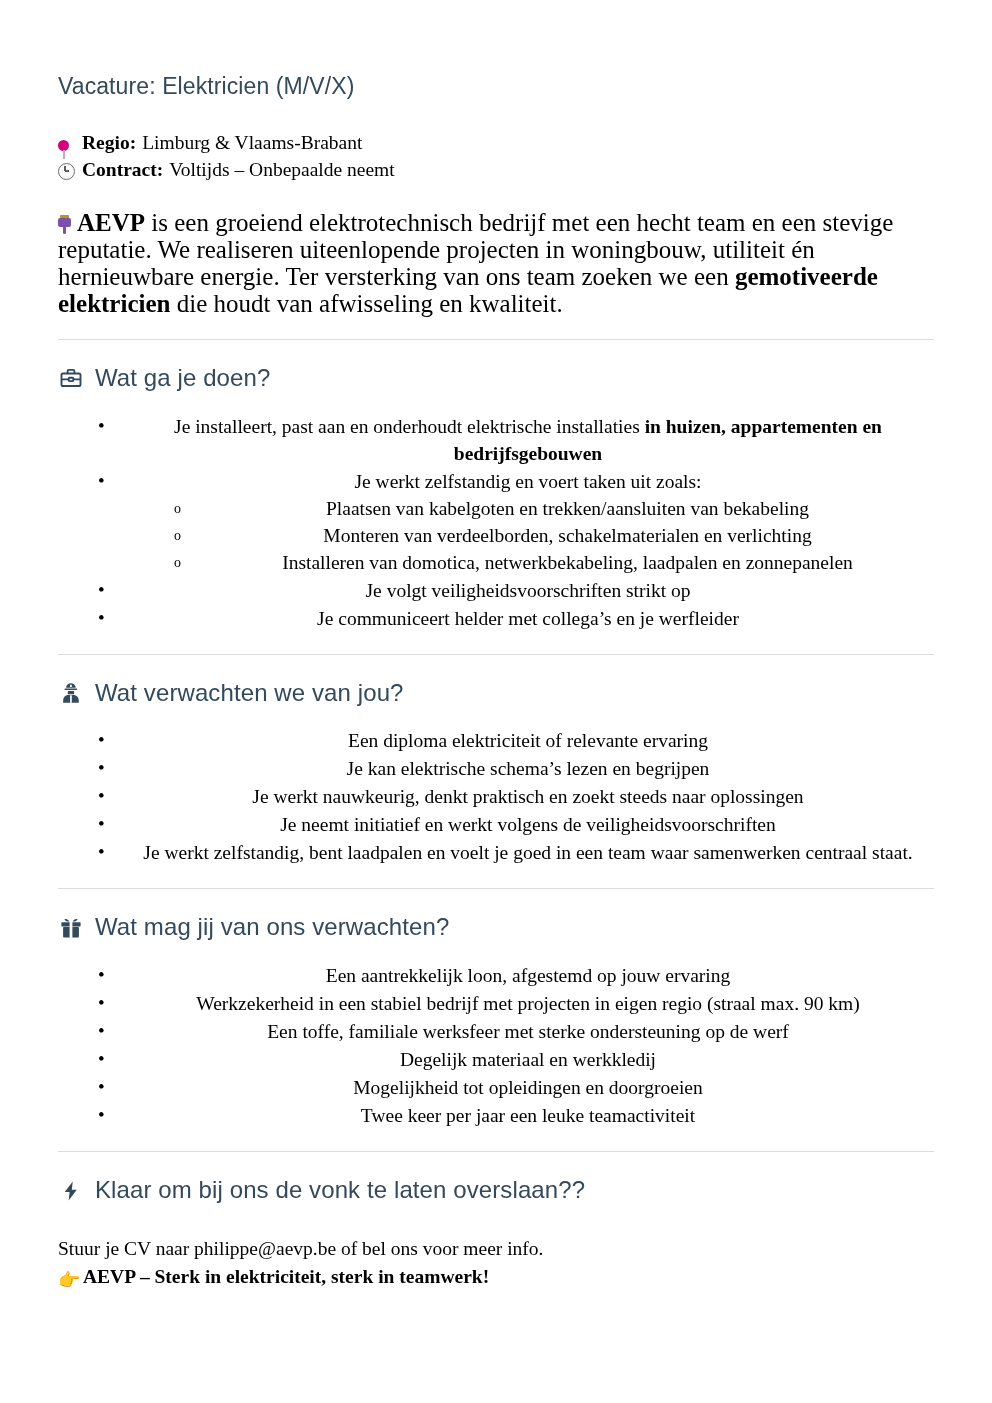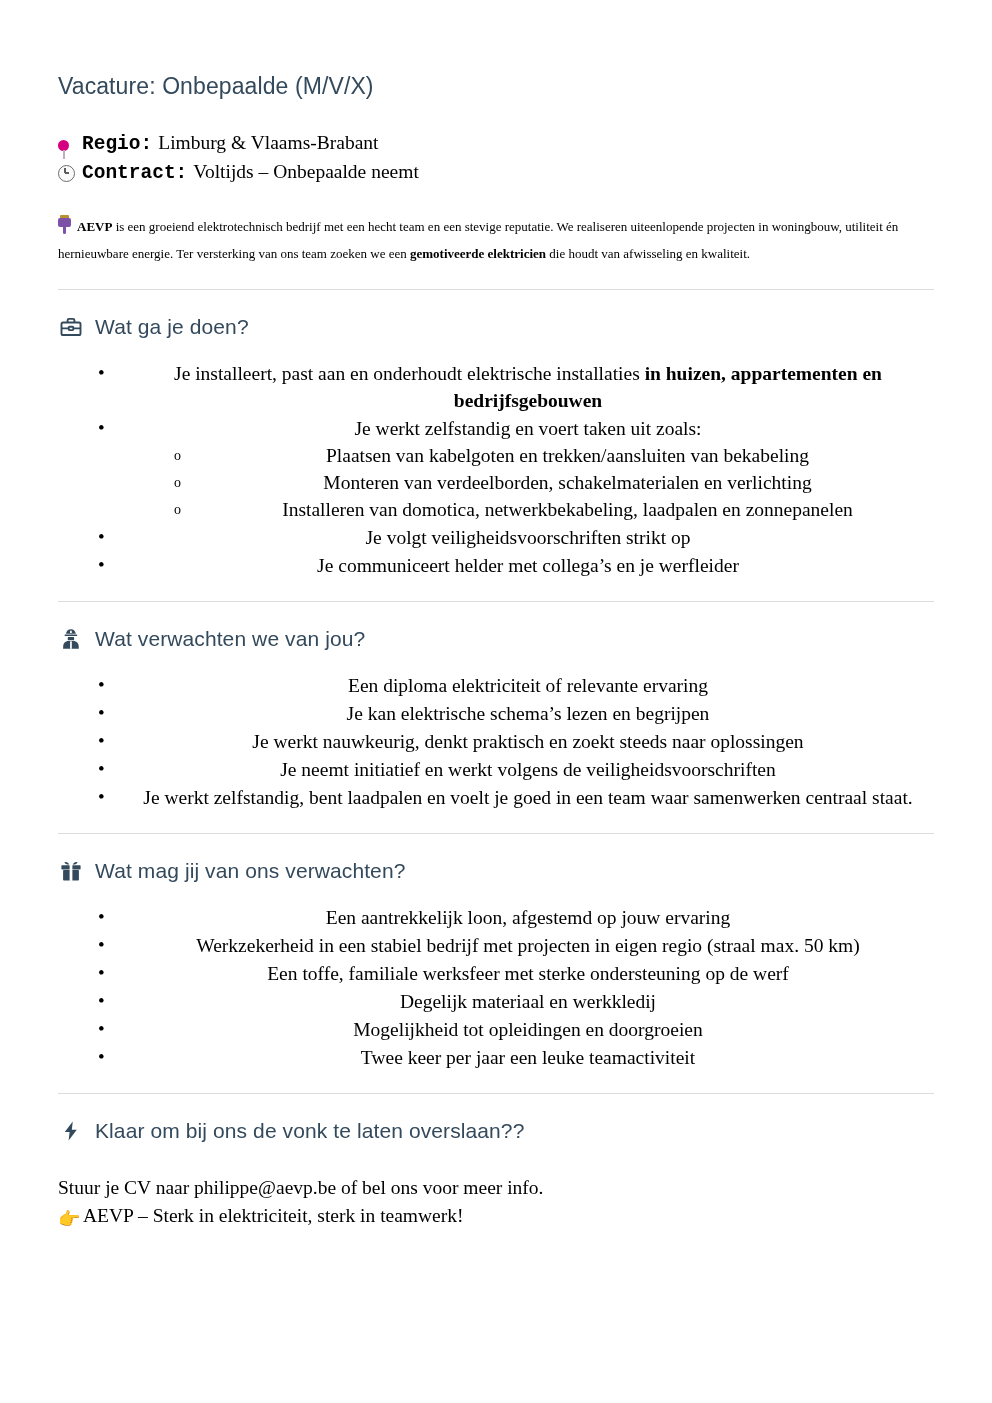--- a/index.html
+++ b/index.html
@@ -46,21 +46,20 @@
     display: inline-block;
     width: 24px;
     flex: 0 0 24px;
     text-align: left;
     position: relative;
     top: 1px;
   }
   .meta-label {
     font-weight: bold;
     margin-right: 6px;
-    font-family: Liberation Mono, monospace;
   }
   .meta-value { font-weight: normal; }
 
   
   .ic-pin {
     display: inline-block;
     width: 11px; height: 11px;
     background: #d4007f;
     border-radius: 50%;
     position: relative;
@@ -92,21 +91,21 @@
   .ic-clock::after {
     content: "";
     position: absolute;
     left: 5.6px; top: 6.2px;
     width: 4px; height: 1.6px;
     background: #5c5c5c;
   }
 
   
   .intro {
-    font-size: 13px;
+    font-size: 25px;
     line-height: 27px;
     margin: 26px 0 0 0;
     text-align: left;
     max-width: 860px;
   }
   .intro b { font-weight: bold; }
   .ic-plug {
     display: inline-block;
     width: 13px; height: 19px;
     position: relative;
@@ -151,21 +150,21 @@
     flex: 0 0 26px;
     width: 26px; height: 26px;
     display: inline-flex;
     align-items: center;
     justify-content: center;
     color: #33495c;
   }
   .section-head .sh-icon svg { display: block; }
   .section-title {
     font-family: "Liberation Sans", "DejaVu Sans", sans-serif;
-    font-size: 21px;
+    font-size: 24px;
     font-weight: 400;
     color: #33495c;
     line-height: 1.2;
     letter-spacing: 0.1px;
   }
 
   
   ul.bl {
     list-style: none;
     margin: 0;
@@ -214,39 +213,39 @@
     color: #000;
   }
 
   
   .closing {
     font-size: 19.5px;
     line-height: 28px;
     margin: 30px 0 0 0;
   }
   .closing .cta {
-    font-weight: normal;
+    font-weight: bold;
   }
   .ic-hand {
     display: inline-block;
     width: 20px;
     position: relative;
     vertical-align: -3px;
     margin-right: 5px;
     color: #e8b33c;
     font-size: 18px;
     line-height: 1;
   }
 </style>
 </head>
 <body>
 
 <div class="page">
 
-  <h1 class="doc-title">Vacature: Onbepaalde (M/V/X)</h1>
+  <h1 class="doc-title">Vacature: Elektricien (M/V/X)</h1>
 
   <div class="meta-line">
     <span class="meta-icon"><span class="ic-pin"></span></span>
     <span class="meta-label">Regio:</span>
     <span class="meta-value">Limburg &amp; Vlaams-Brabant</span>
   </div>
 
   <div class="meta-line">
     <span class="meta-icon"><span class="ic-clock"></span></span>
     <span class="meta-label">Contract:</span>
@@ -316,21 +315,21 @@
         <rect x="2.4" y="6.2" width="19.2" height="4.2" rx="0.7"></rect>
         <rect x="4.1" y="10.9" width="15.8" height="10.6" rx="0.8"></rect>
         <rect x="10.6" y="5.9" width="2.8" height="16" fill="#ffffff"></rect>
       </svg>
     </span>
     <span class="section-title">Wat mag jij van ons verwachten?</span>
   </div>
 
   <ul class="bl">
     <li>Een aantrekkelijk loon, afgestemd op jouw ervaring</li>
-    <li>Werkzekerheid in een stabiel bedrijf met projecten in eigen regio (straal max. 50 km)</li>
+    <li>Werkzekerheid in een stabiel bedrijf met projecten in eigen regio (straal max. 90 km)</li>
     <li>Een toffe, familiale werksfeer met sterke ondersteuning op de werf</li>
     <li>Degelijk materiaal en werkkledij</li>
     <li>Mogelijkheid tot opleidingen en doorgroeien</li>
     <li>Twee keer per jaar een leuke teamactiviteit</li>
   </ul>
 
   <hr class="divider">
 
   <div class="section-head">
     <span class="sh-icon">

